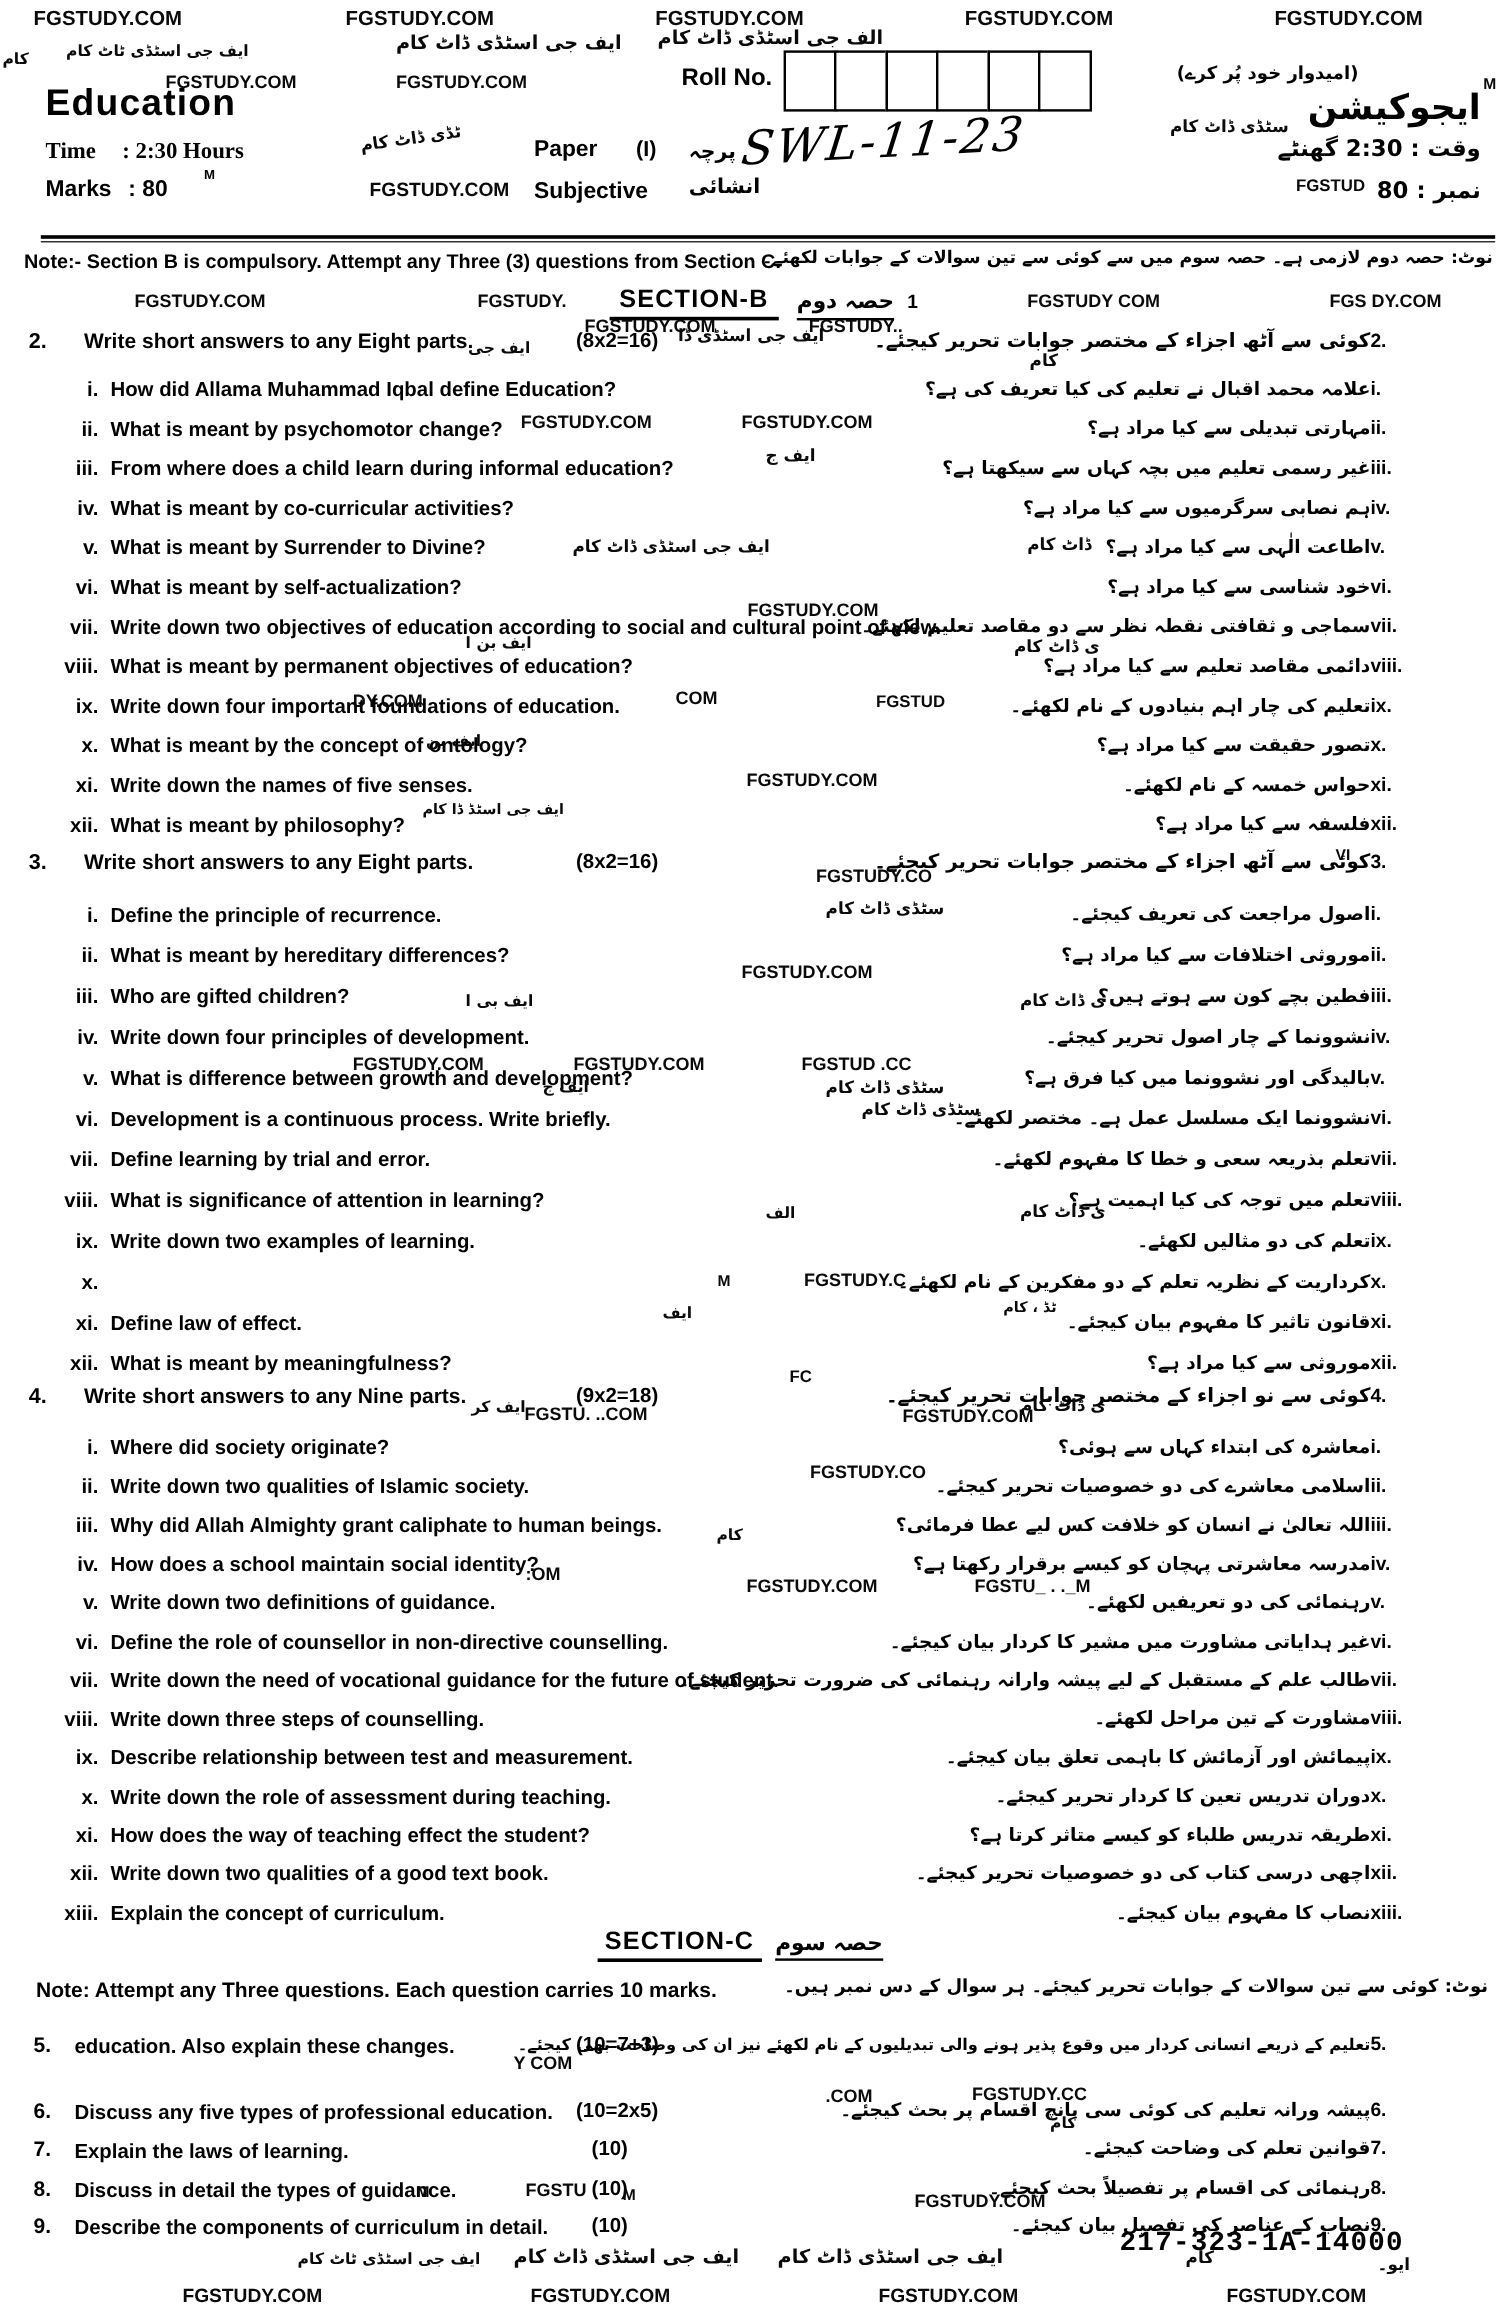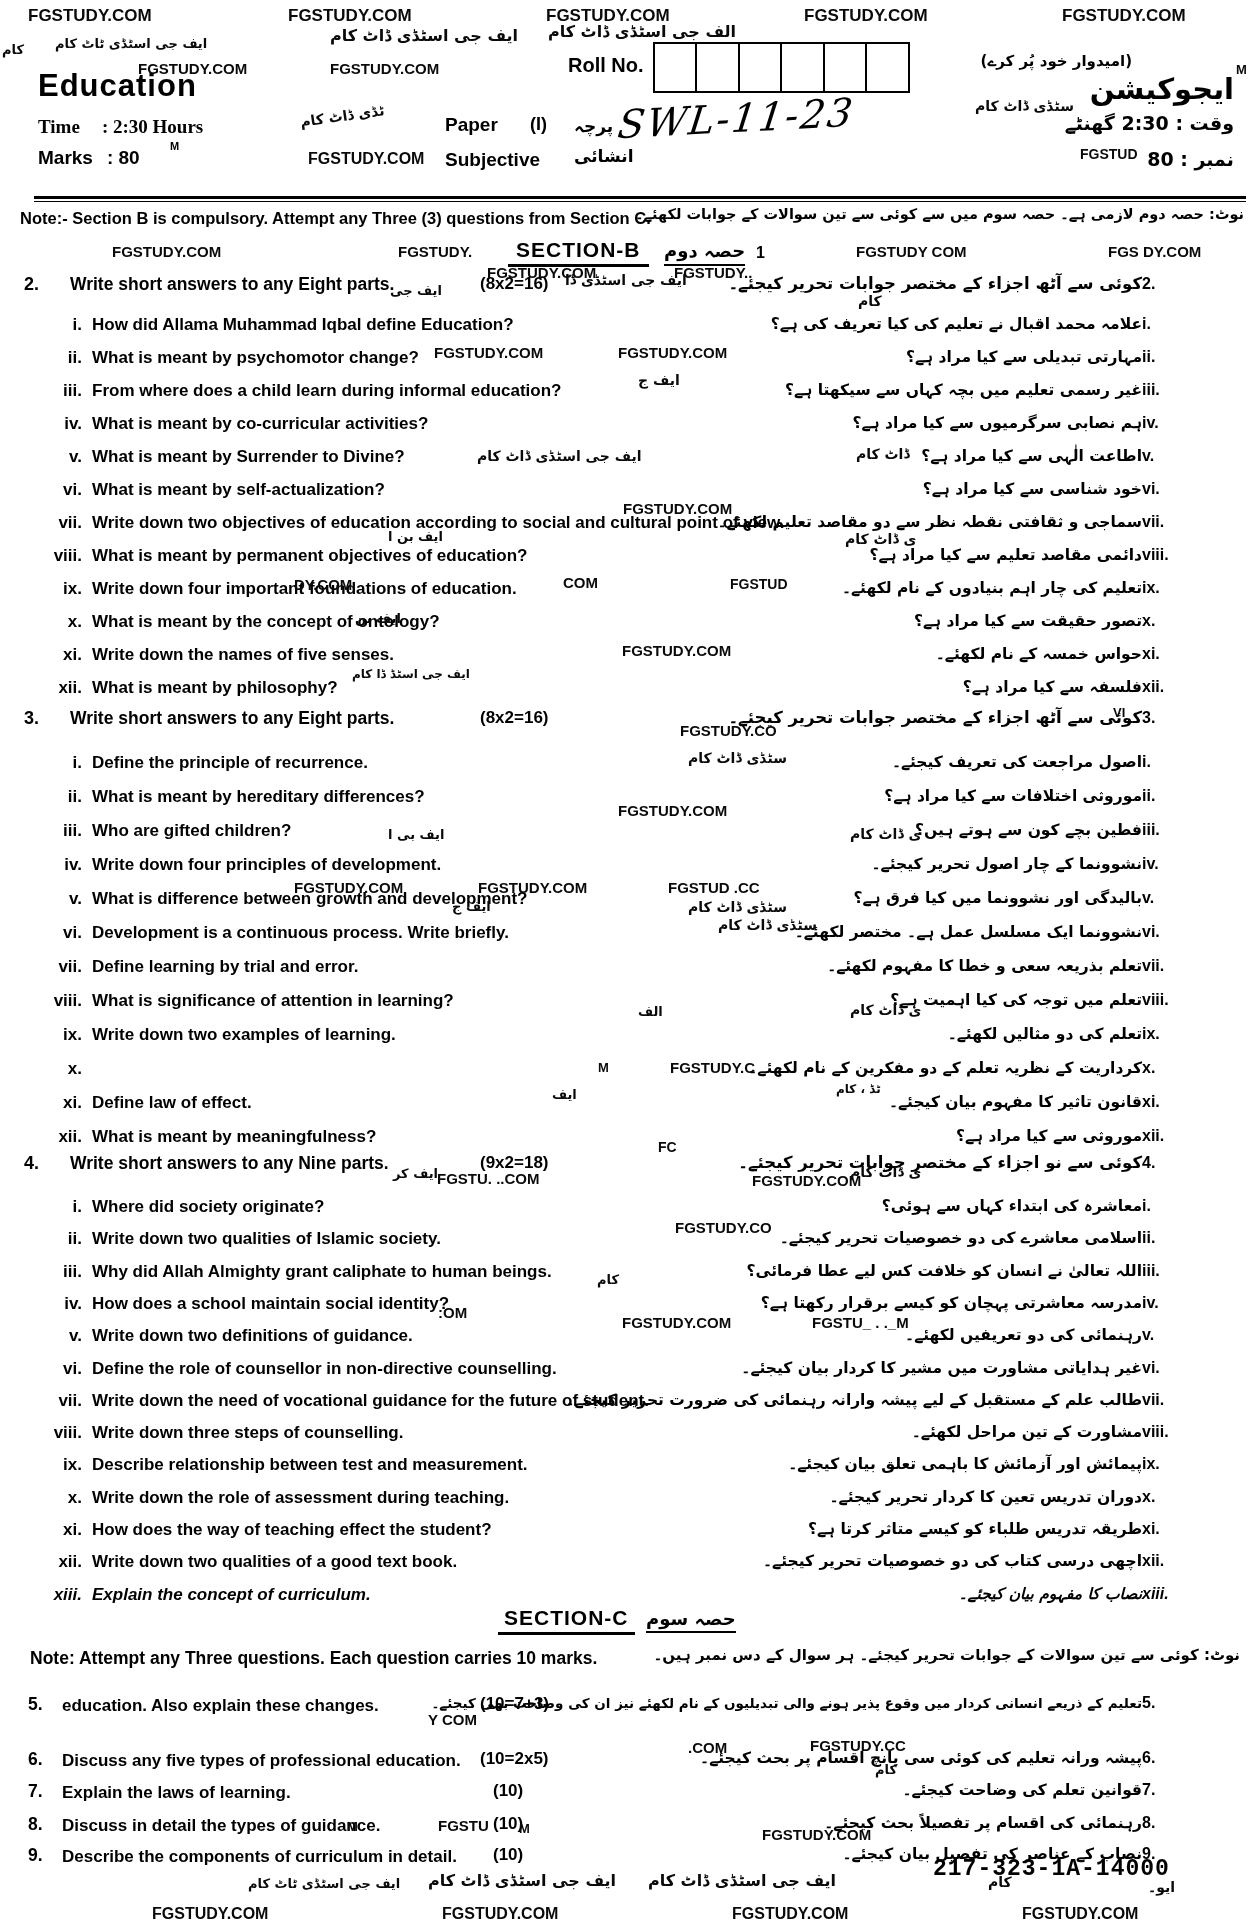--- a/index.html
+++ b/index.html
@@ -297,21 +297,21 @@
       <div class="row" style="top: 1520px;">
         <span class="rnum">xi.</span>
         <span class="ren">How does the way of teaching effect the student?</span>
         <span class="rur" dir="rtl"><span class="urnum">xi.</span><span class="urtxt ur">طریقہ تدریس طلباء کو کیسے متاثر کرتا ہے؟</span></span>
       </div>
       <div class="row" style="top: 1552.3px;">
         <span class="rnum">xii.</span>
         <span class="ren">Write down two qualities of a good text book.</span>
         <span class="rur" dir="rtl"><span class="urnum">xii.</span><span class="urtxt ur">اچھی درسی کتاب کی دو خصوصیات تحریر کیجئے۔</span></span>
       </div>
-      <div class="row" style="top: 1584.6px; font-style: italic;">
+      <div class="row" style="top: 1584.6px;">
         <span class="rnum">xiii.</span>
         <span class="ren">Explain the concept of curriculum.</span>
         <span class="rur" dir="rtl"><span class="urnum">xiii.</span><span class="urtxt ur">نصاب کا مفہوم بیان کیجئے۔</span></span>
       </div>
       <div class="row" style="top: 1694px;">
         <span class="cnum">5.</span>
         <span class="cen">
           <div>education. Also explain these changes.</div>
         </span>
         <span class="rmarks">(10=7+3)</span>

